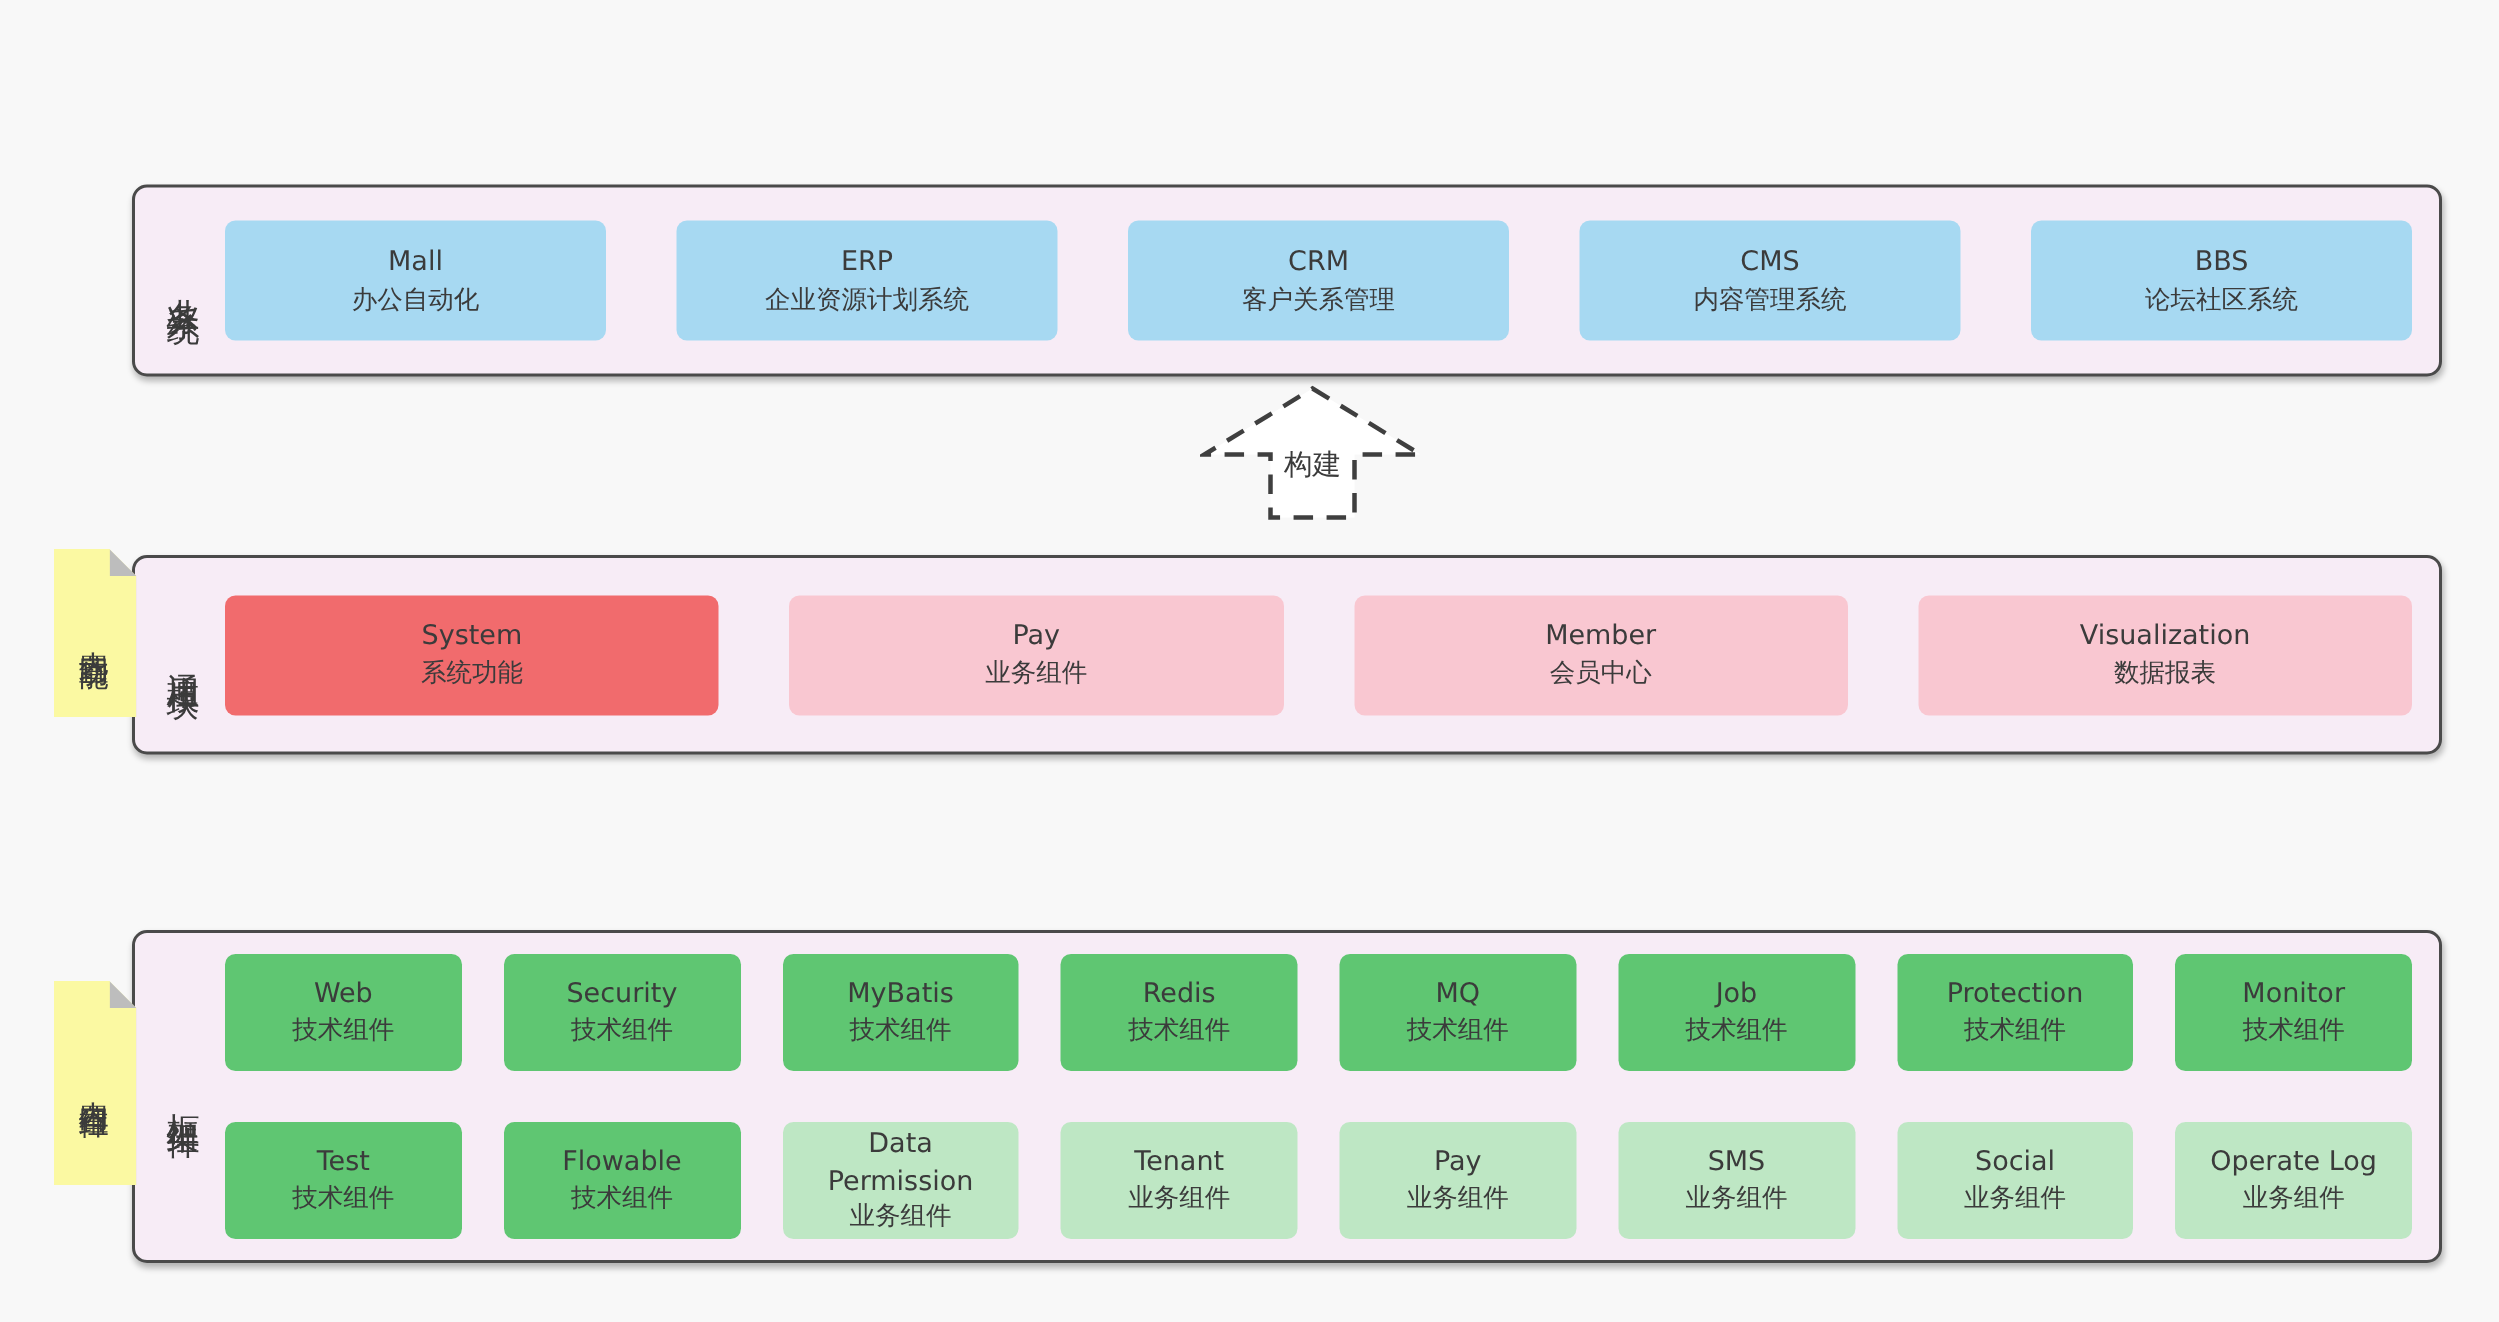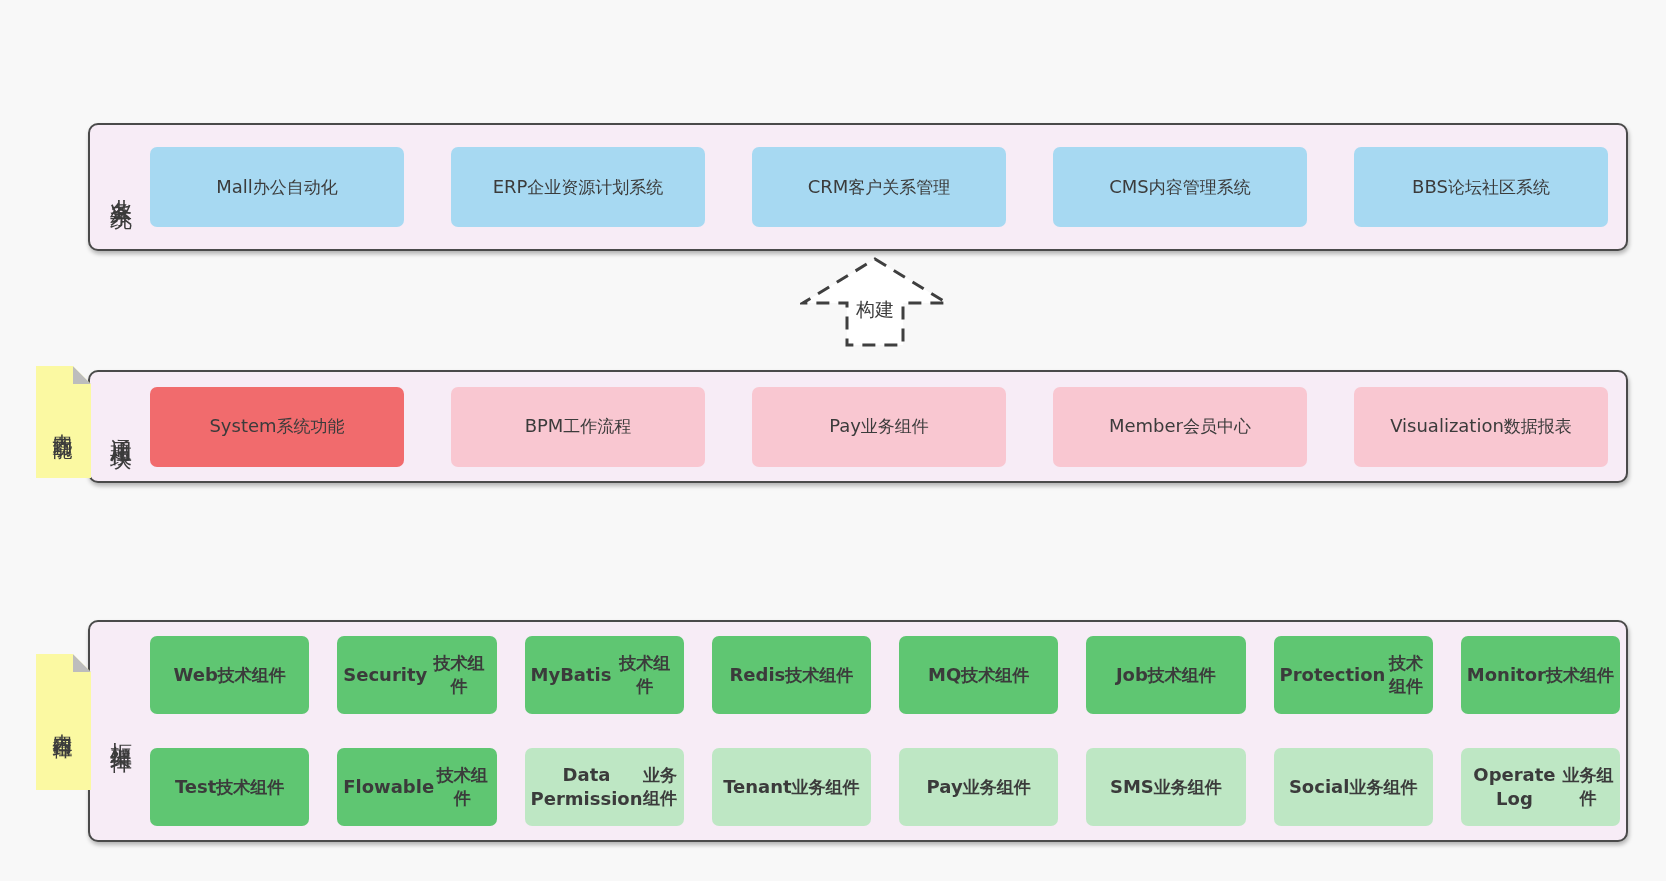--- a/index.html
+++ b/index.html
@@ -19,21 +19,21 @@
     left:88px;
     width:1540px;
     box-sizing:border-box;
     background:#f7ecf6;
     border:2px solid #4a4a4a;
     border-radius:10px;
     box-shadow:1px 3px 4px rgba(0,0,0,.28);
     display:flex;
   }
   #band-business  { top:123px; height:128px; }
-  #band-modules   { top:370px; height:113px; }
+  #band-modules   { top:370px; height:133px; }
   #band-framework { top:620px; height:222px; }
 
   .band-label {
     writing-mode:vertical-rl;
     text-orientation:upright;
     font-size:22px;
     letter-spacing:3px;
     color:#3b3b3b;
     display:flex; align-items:center; justify-content:center;
     padding:0 10px 0 16px;
@@ -47,29 +47,29 @@
     align-items:center;
     gap:47px;
     padding:0 18px 0 4px;
   }
   .boxgrid {
     flex:1;
     display:grid;
     grid-template-columns:repeat(8, 1fr);
     gap:34px 28px;
     align-content:center;
-    padding:0 6px 0 4px;
-    font-weight:bold;
+    padding:0 18px 0 4px;
   }
   .box {
     flex:1;
     min-width:0;
     height:80px;
     border-radius:7px;
     display:flex;
+    flex-direction:column;
     align-items:center;
     justify-content:center;
     text-align:center;
     color:#3b3b3b;
     line-height:1.45;
     padding:0 6px;
     box-sizing:border-box;
   }
   .boxgrid .box { height:78px; line-height:1.35; }
   .box .en { font-size:18px; }
@@ -161,24 +161,20 @@
   </div>
 
   <section class="band" id="band-modules">
     <div class="band-label">通用模块</div>
     <div class="boxes">
         <div class="box red">
     <span class="en">System</span>
     <span class="zh">系统功能</span>
   </div>
         <div class="box pink">
-    <span class="en">BPM</span>
-    <span class="zh">工作流程</span>
-  </div>
-        <div class="box pink">
     <span class="en">Pay</span>
     <span class="zh">业务组件</span>
   </div>
         <div class="box pink">
     <span class="en">Member</span>
     <span class="zh">会员中心</span>
   </div>
         <div class="box pink">
     <span class="en">Visualization</span>
     <span class="zh">数据报表</span>

